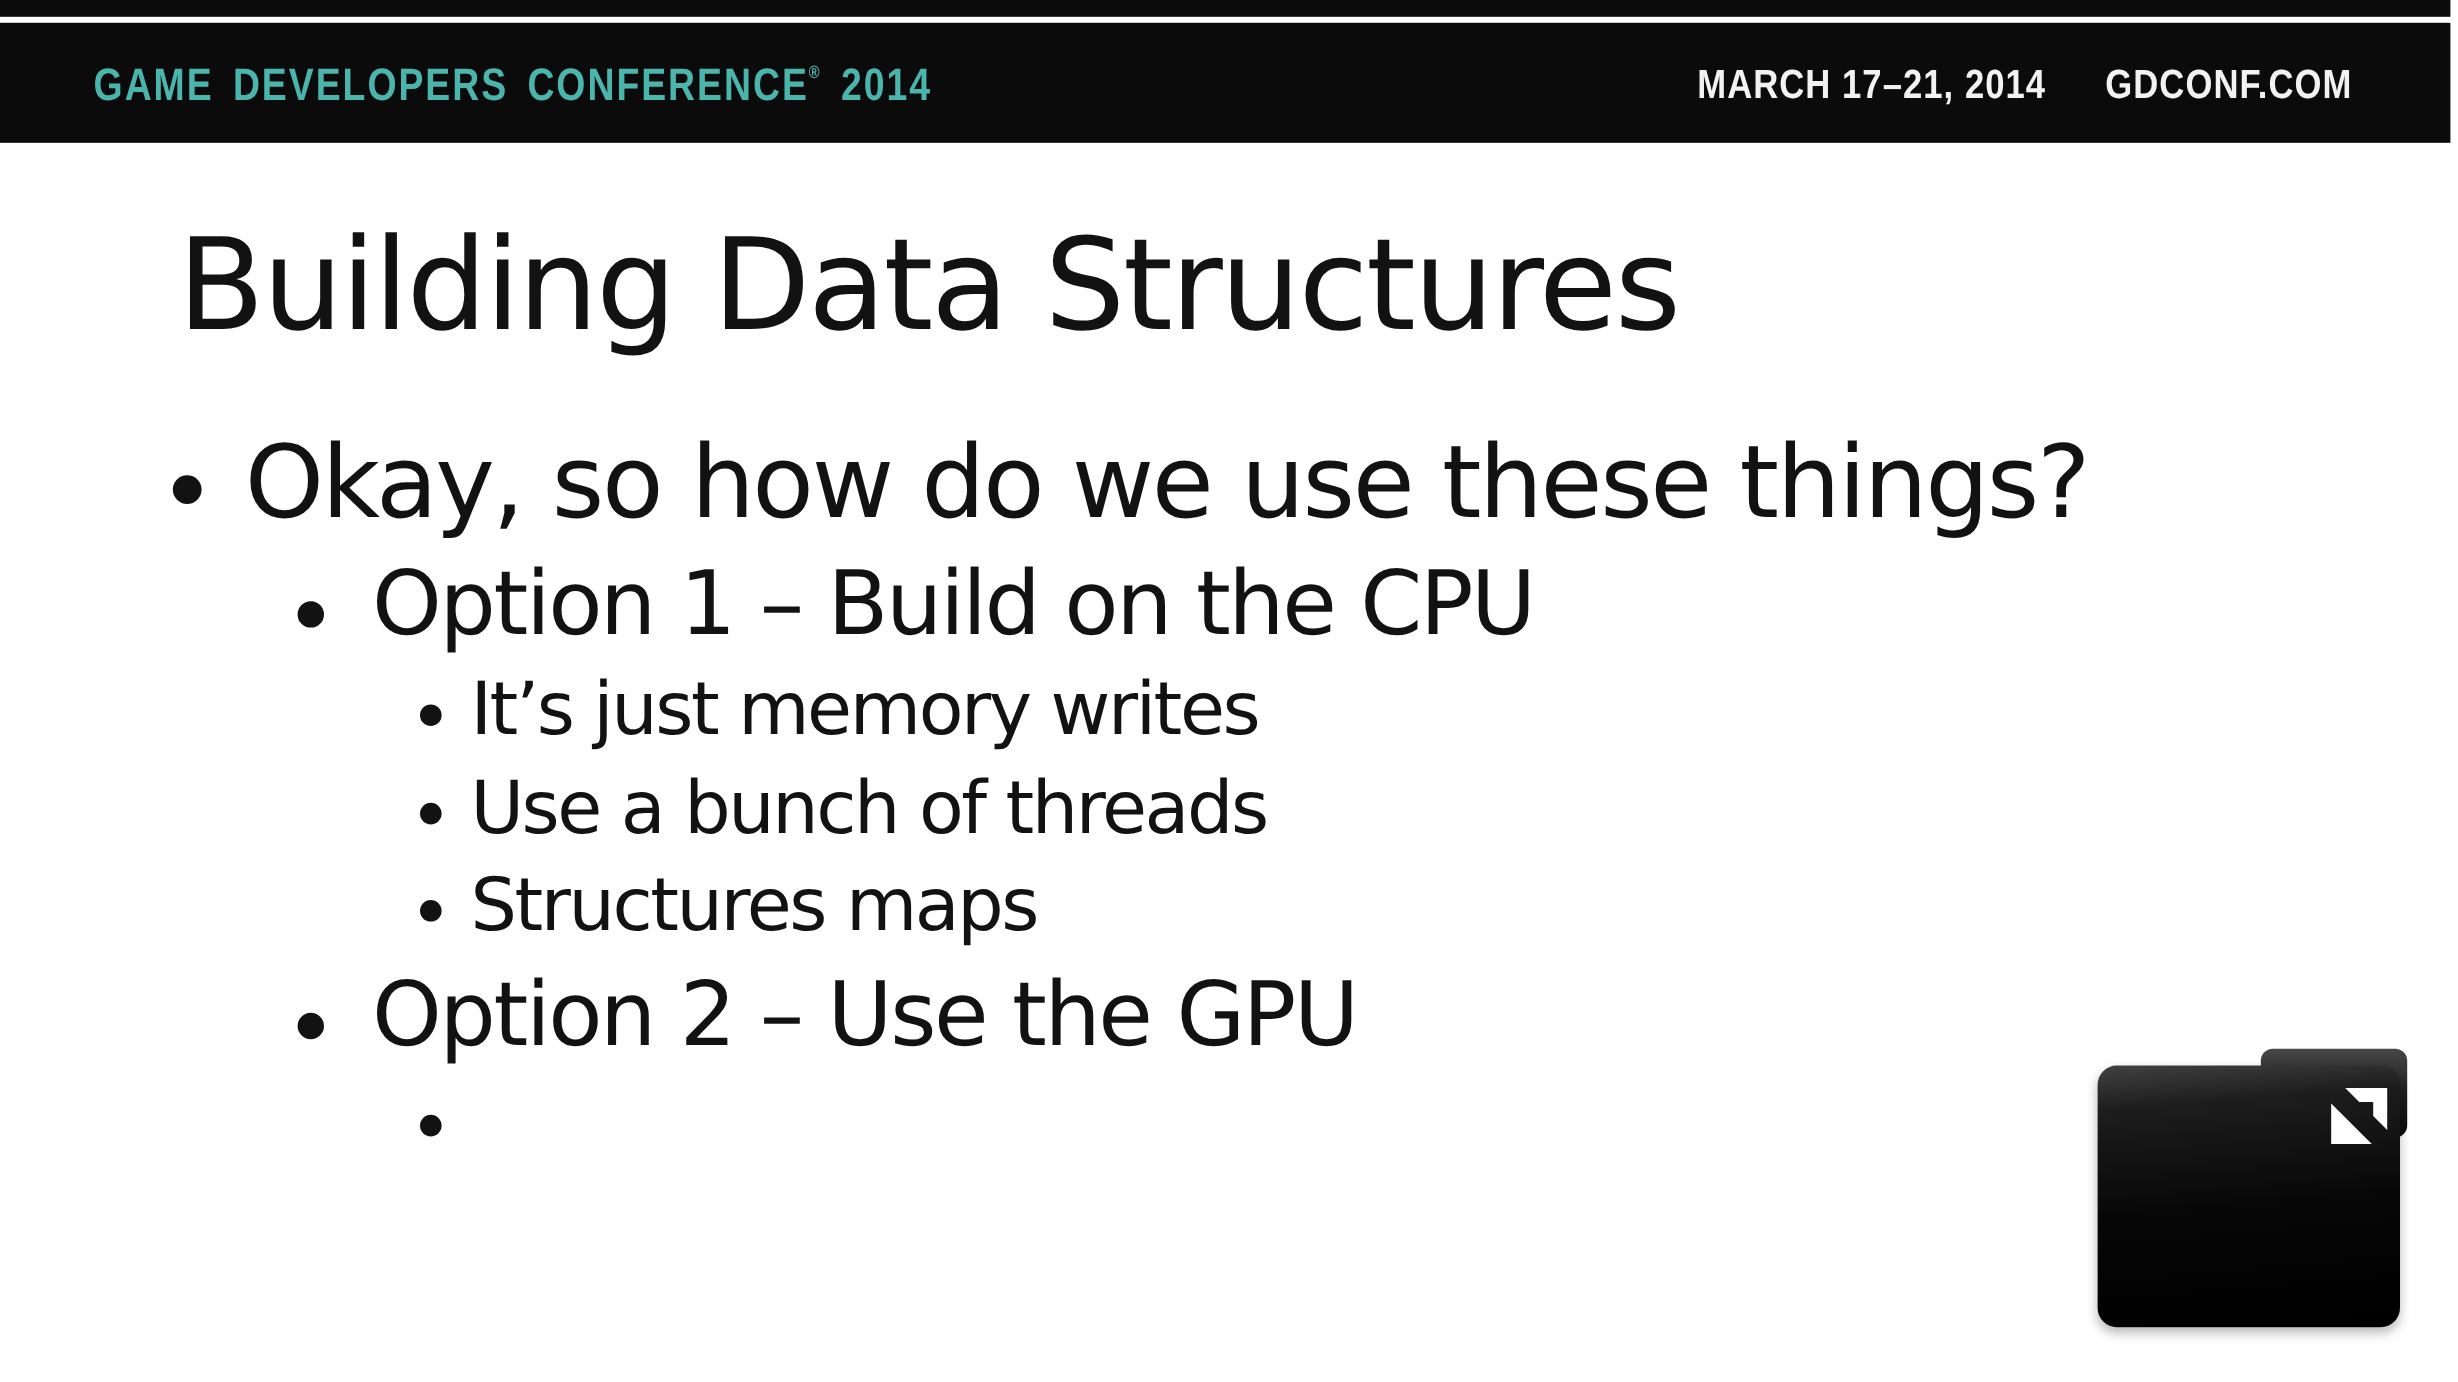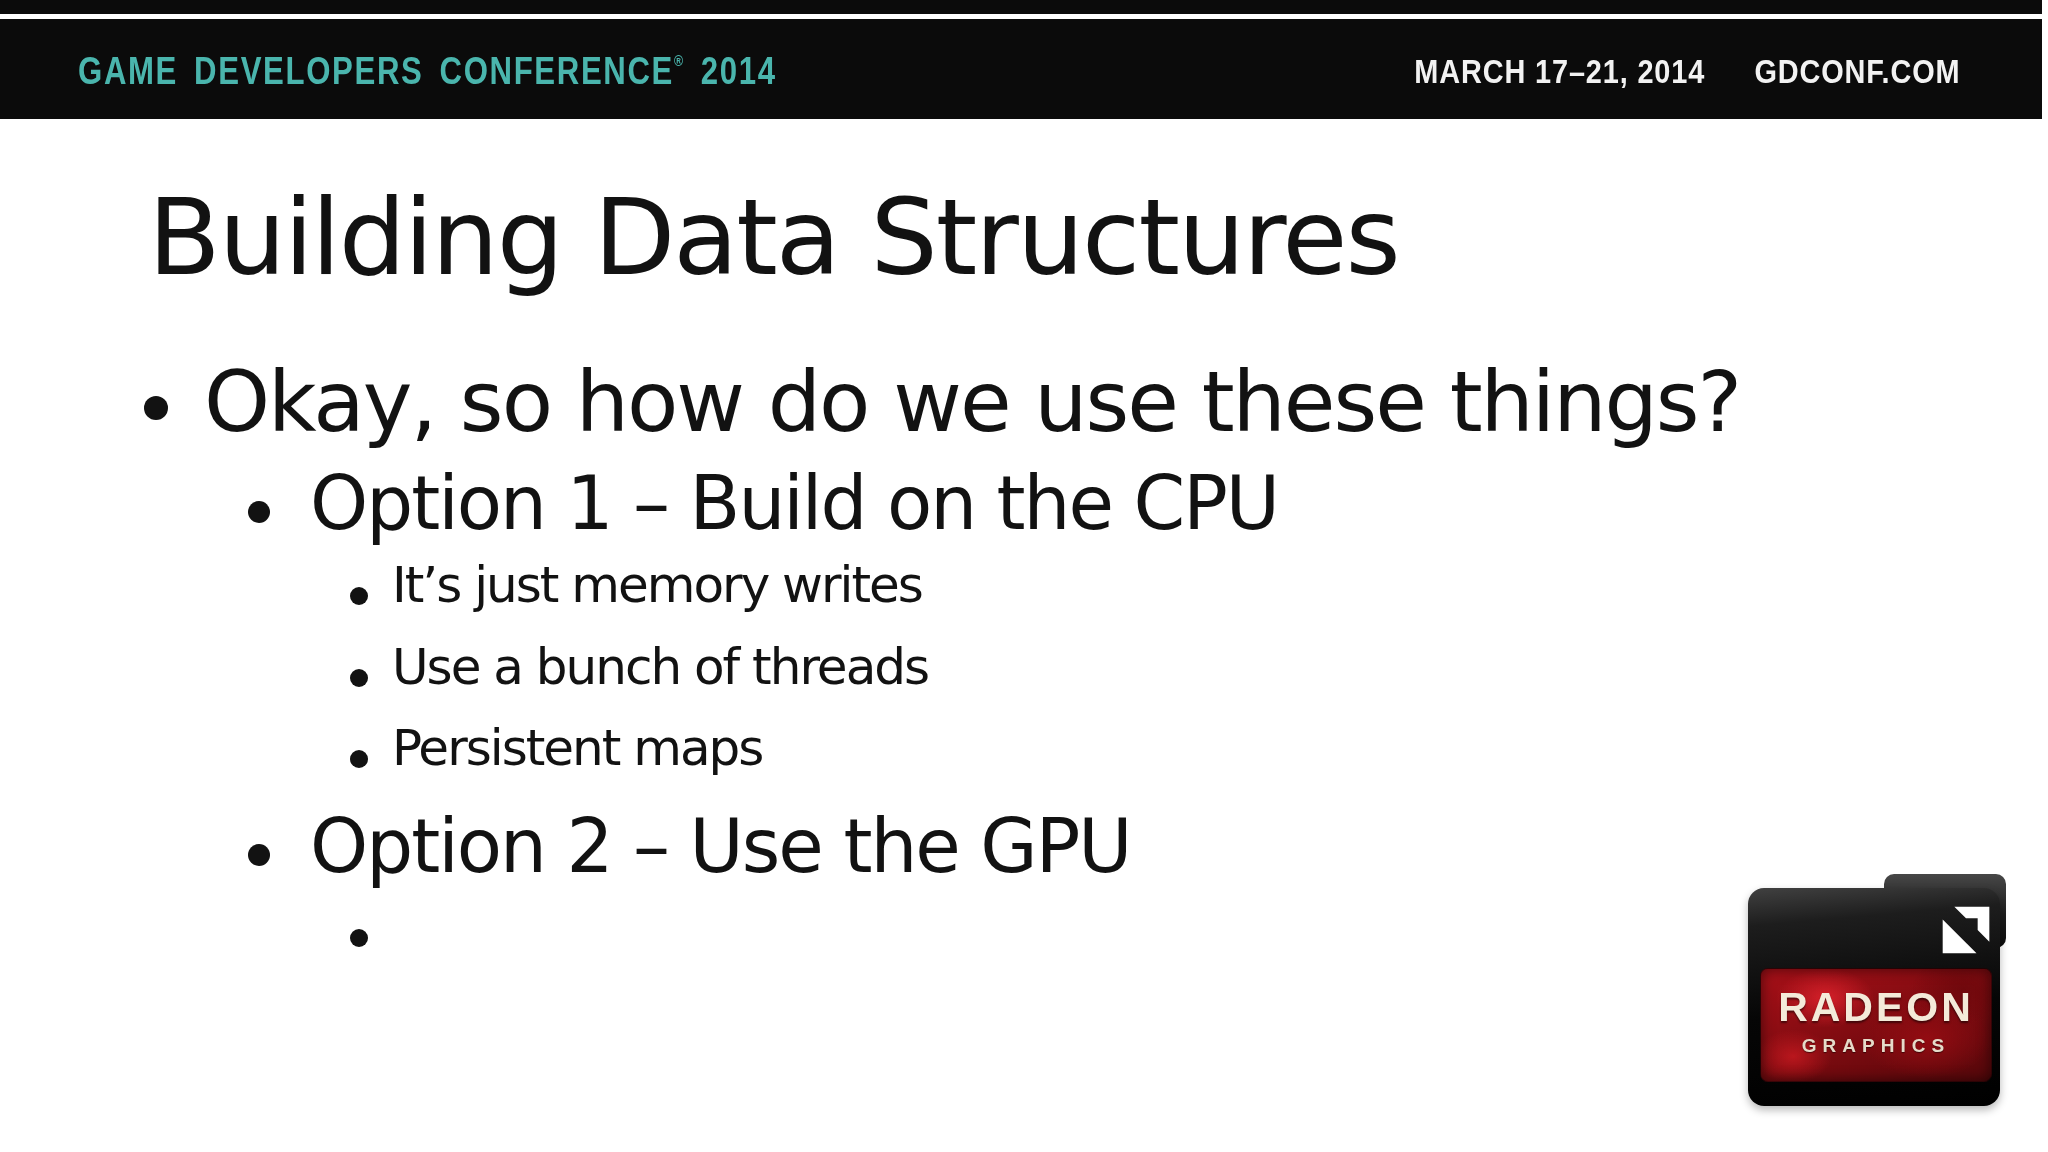--- a/index.html
+++ b/index.html
@@ -35,21 +35,21 @@
   }
   
   .slide-title{
     position:absolute;left:148px;top:174px;
     font-size:106px;letter-spacing:-2px;line-height:1.2;color:var(--ink);white-space:nowrap;
   }
   .bullet-row{position:absolute;line-height:1.2;color:var(--ink);white-space:nowrap;letter-spacing:-2px;}
   .bullet-row .dot{position:absolute;background:var(--ink);border-radius:50%;}
   .lvl1{font-size:84px;}
   .lvl2{font-size:74px;}
-  .lvl3{font-size:50px;}
+  .lvl3{font-size:61px;}
   .lvl1 .dot{width:24px;height:24px;left:0;top:44px;}
   .lvl2 .dot{width:22px;height:22px;left:0;top:42px;}
   .lvl3 .dot{width:18px;height:18px;left:0;top:32px;}
   .r1{left:144px;top:352px;padding-left:60px;}
   .r2{left:248px;top:459px;padding-left:62px;}
   .r3{left:350px;top:555px;padding-left:42px;}
   .r4{left:350px;top:637px;padding-left:42px;}
   .r5{left:350px;top:718px;padding-left:42px;}
   .r6{left:248px;top:802px;padding-left:62px;text-align:center;}
   .r7{left:350px;top:897px;padding-left:42px;}
@@ -118,34 +118,30 @@
 <div class="bullet-row lvl3 r3">
   <span class="dot"></span>
   <span>It’s just memory writes</span>
 </div>
 <div class="bullet-row lvl3 r4">
   <span class="dot"></span>
   <span>Use a bunch of threads</span>
 </div>
 <div class="bullet-row lvl3 r5">
   <span class="dot"></span>
-  <span>Persistent maps</span>
+  <span>Structures maps</span>
 </div>
 <div class="bullet-row lvl2 r6">
   <span class="dot"></span>
   <span>Option 2 – Use the GPU</span>
 </div>
 <div class="bullet-row lvl3 r7">
   <span class="dot"></span>
 </div>
 
 <div class="amd-badge">
   <div class="badge-tab"></div>
   <div class="badge-main"></div>
   <svg class="amd-arrow" viewBox="0 0 48 48">
     <path d="M14 4 H44 V34 L34 24 V14 H24 Z" fill="#ffffff"></path>
     <path d="M4 15 L33 44 H4 Z" fill="#ffffff"></path>
   </svg>
-  <div class="radeon-panel">
-    <div class="radeon-word">RADEON</div>
-    <div class="graphics-word">GRAPHICS</div>
-  </div>
 </div>
 
 </body></html>

